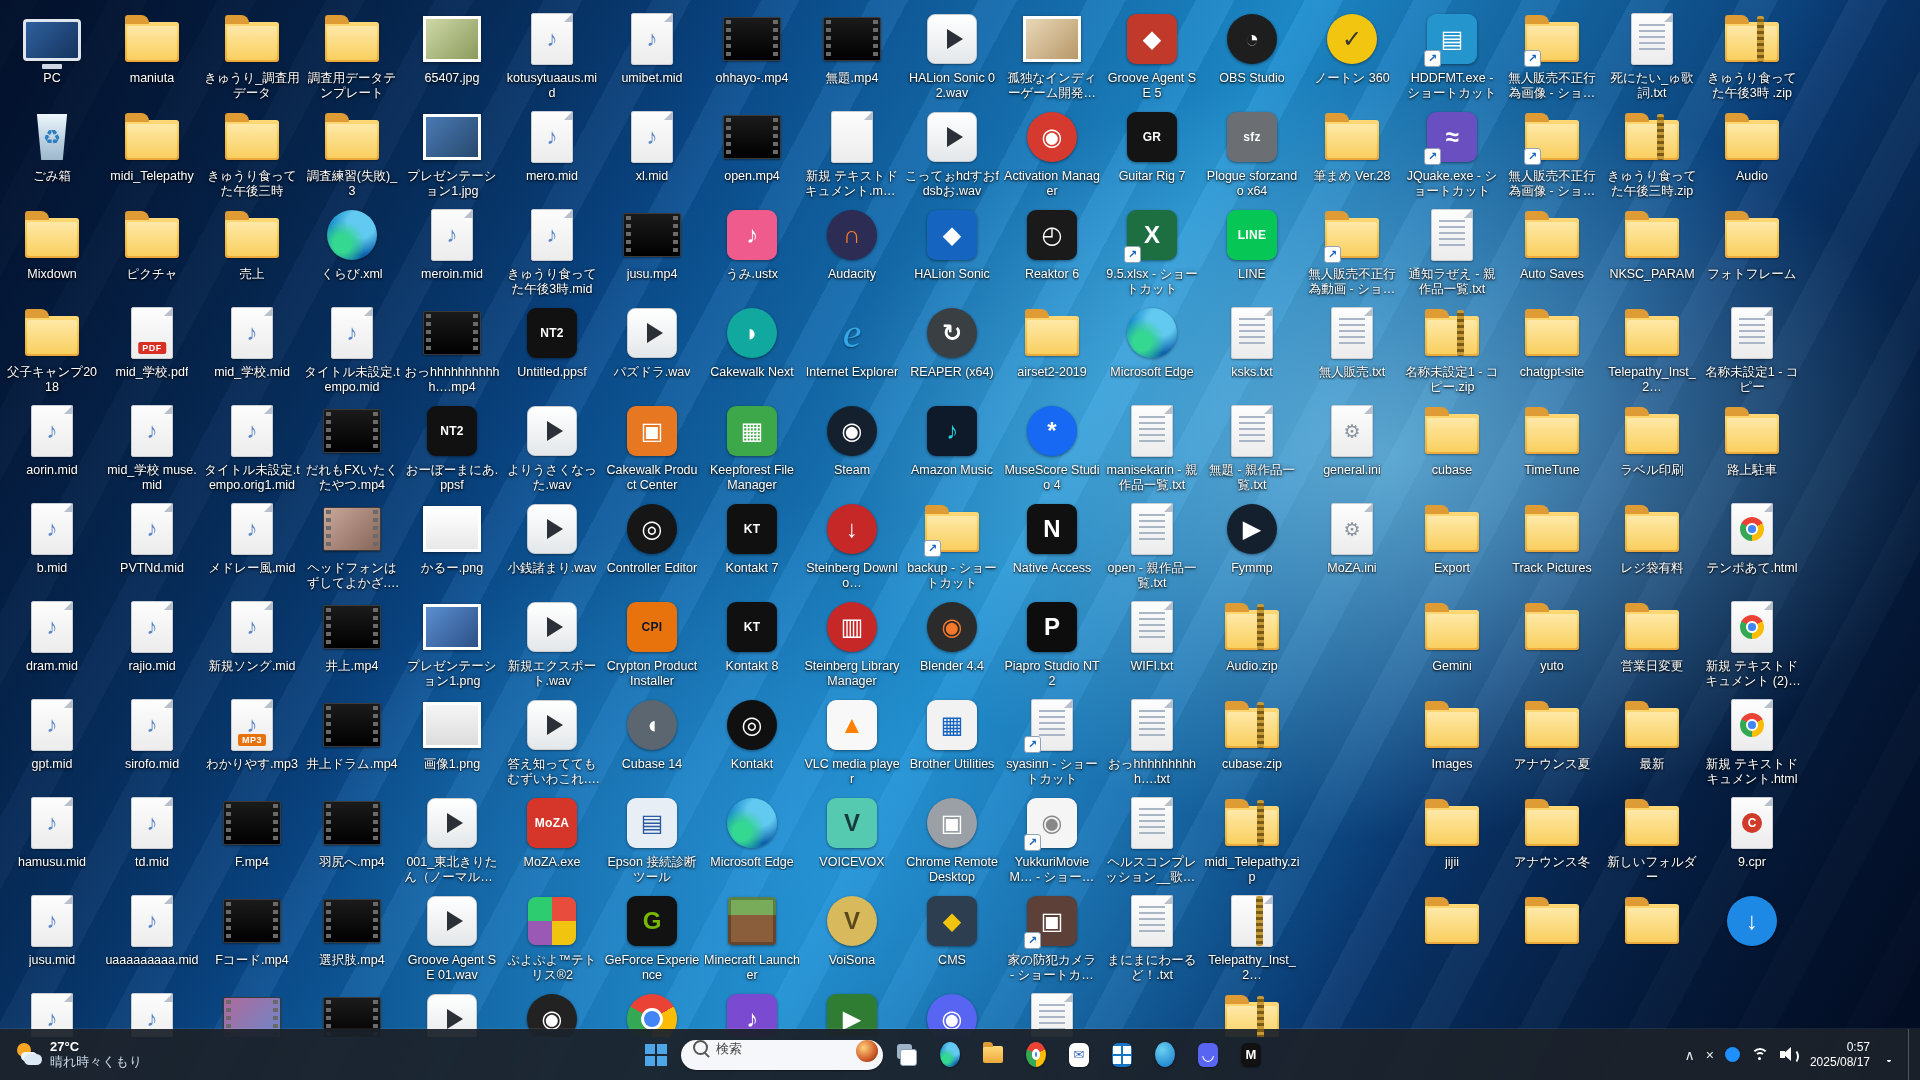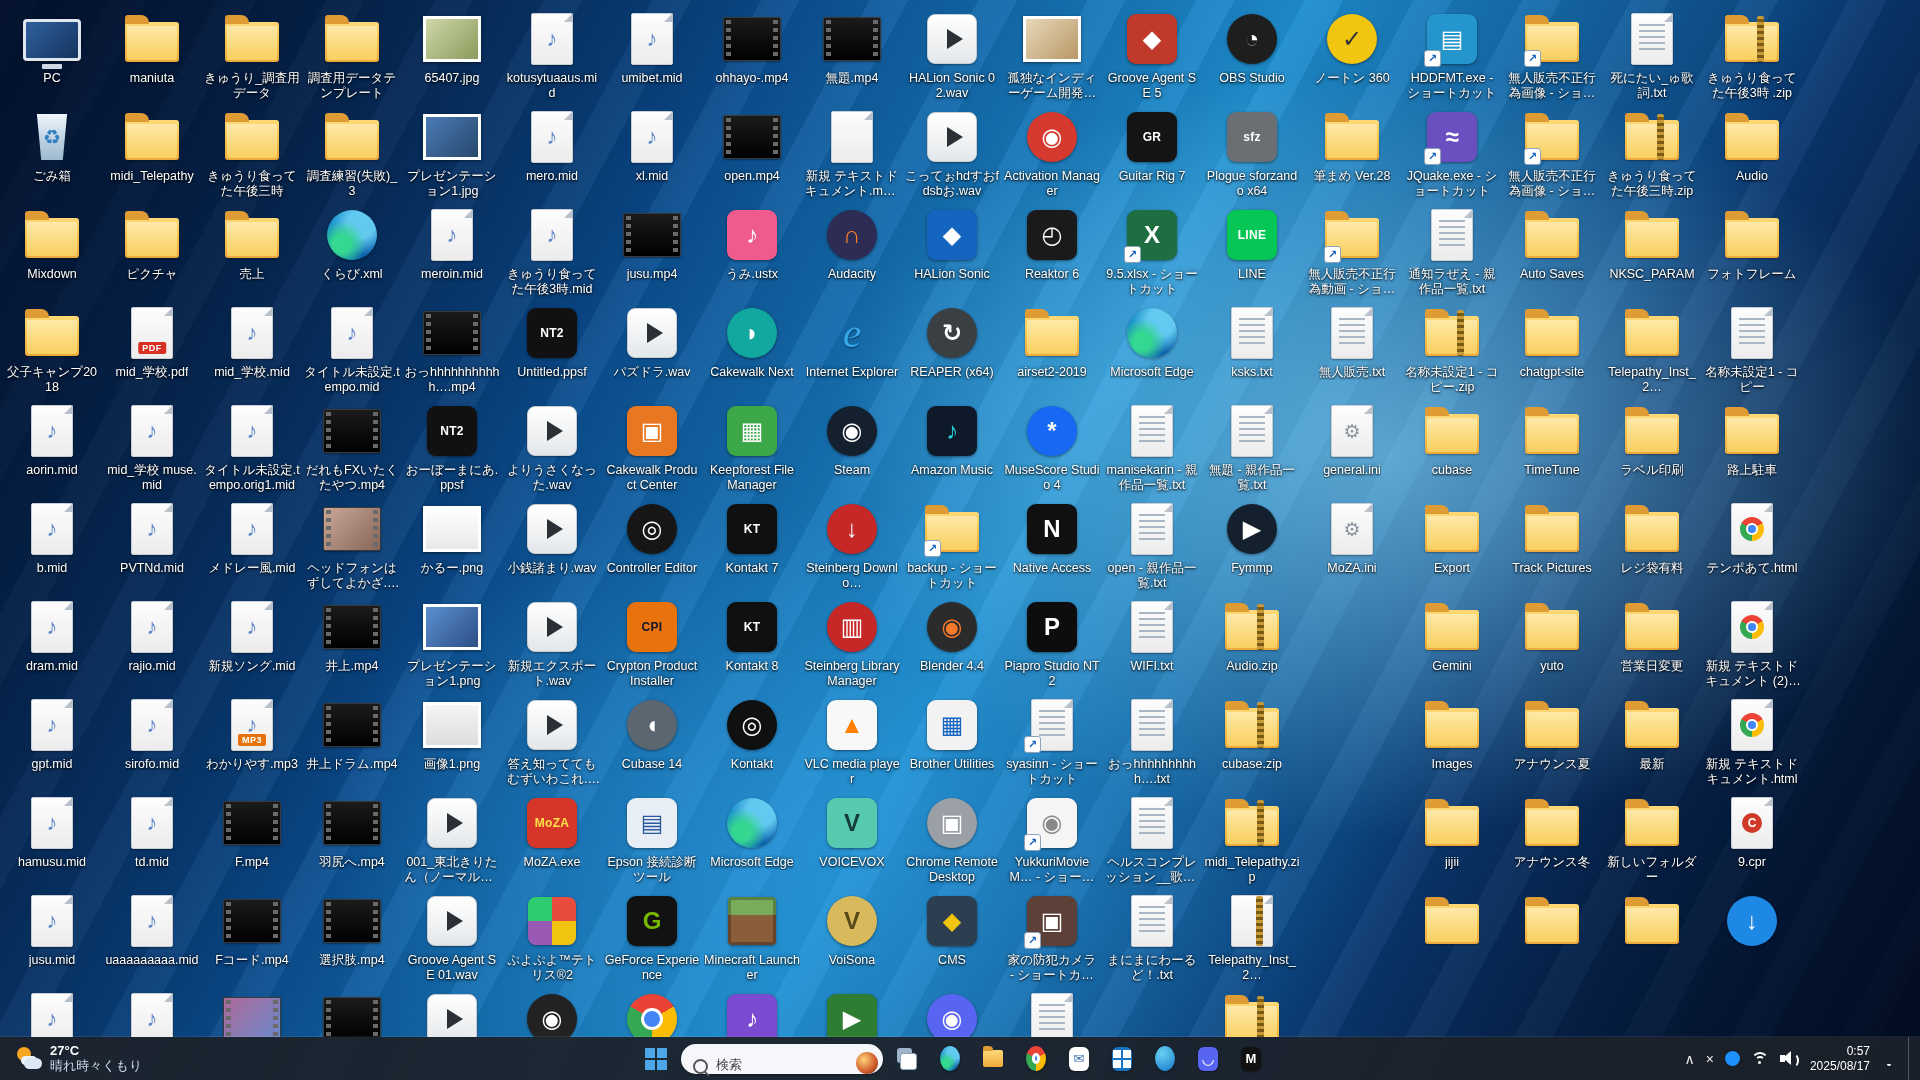--- a/index.html
+++ b/index.html
@@ -86,34 +86,34 @@
     background:conic-gradient(#e74c3c 0 90deg,#f1c40f 90deg 180deg,#9b59b6 180deg 270deg,#2ecc71 270deg);}
   .mctile{width:48px;height:48px;border-radius:4px;box-shadow:inset 0 0 0 3px rgba(0,0,0,.25),0 1px 3px rgba(0,0,0,.4);
     background:linear-gradient(180deg,#79ac5a 0 38%,#8a5d3b 38%);}
   .app{width:50px;height:50px;border-radius:9px;display:flex;align-items:center;justify-content:center;
     font-weight:700;font-size:24px;box-shadow:0 1px 3px rgba(0,0,0,.45);}
   .app.round{border-radius:50%;}
   .app.small{font-size:12px;letter-spacing:.3px;}
   .sc{position:absolute;left:1px;bottom:1px;width:15px;height:15px;background:#fff;border:1px solid #8fa3b8;border-radius:3px;
     display:flex;align-items:center;justify-content:center;font-size:11px;color:#1464c0;font-weight:bold;z-index:5;}
   
-  #taskbar{position:absolute;left:0;right:0;bottom:0;height:43px;background:rgba(28,34,42,.94);
+  #taskbar{position:absolute;left:0;right:0;bottom:0;height:51px;background:rgba(28,34,42,.94);
     display:flex;align-items:center;color:#eee;box-shadow:0 -1px 0 rgba(255,255,255,.08);}
   .tb-left{position:absolute;left:10px;display:flex;align-items:center;gap:8px;height:100%;padding:0 6px;}
   .wicon{width:26px;height:26px;position:relative;}
   .wicon .sun{position:absolute;left:1px;top:1px;width:14px;height:14px;border-radius:50%;background:#f6a623;}
   .wicon .cloud{position:absolute;right:0;bottom:3px;width:18px;height:11px;border-radius:8px;background:#dce9f5;box-shadow:-4px -3px 0 -1px #eef6fc;}
   .wtxt{display:flex;flex-direction:column;line-height:1.15;}
   .wtemp{font-size:13px;font-weight:bold;color:#fff;}
   .wdesc{font-size:13px;color:#c9d8e8;}
   .tb-center{position:absolute;left:640px;display:flex;align-items:center;gap:9px;height:100%;}
   .tb-btn{background:none;border:none;padding:5px;display:flex;align-items:center;justify-content:center;cursor:pointer;}
   .startlogo{display:grid;grid-template-columns:10px 10px;gap:2px;}
   .startlogo i{width:10px;height:10px;background:#4da6e8;}
-  .searchbox{height:30px;min-width:185px;background:#f5f7fa;border-radius:15px;display:flex;align-items:flex-end;
+  .searchbox{height:30px;min-width:185px;background:#f5f7fa;border-radius:15px;display:flex;align-items:flex-start;
     padding:0 5px 0 12px;gap:8px;box-shadow:0 1px 2px rgba(0,0,0,.4);}
   .mag{width:11px;height:11px;border:2px solid #555;border-radius:50%;position:relative;flex:0 0 auto;}
   .mag::after{content:"";position:absolute;width:2px;height:6px;background:#555;bottom:-5px;right:-2px;transform:rotate(-45deg);}
   .stext{font-size:13px;color:#444;flex:1;}
   .sball{width:22px;height:22px;border-radius:50%;flex:0 0 auto;
     background:radial-gradient(circle at 35% 35%,#ffd27a,#d05a2a 60%,#5a2a10);}
   #tb-apps{display:flex;align-items:center;gap:13px;}
   .tbapp{display:flex;align-items:center;justify-content:center;width:30px;height:34px;border-radius:5px;}
   .tile{width:24px;height:24px;border-radius:6px;display:flex;align-items:center;justify-content:center;font-size:13px;box-shadow:0 1px 2px rgba(0,0,0,.4);}
   .tile.white{background:#fff;color:#3b6fb8;}
@@ -1144,21 +1144,21 @@
     <div class="cell" title="001_東北きりたん（ノーマル）_今じゃ…">
       <div class="gbox">
         <div class="wavtile">
           <i class="ptri"></i>
         </div>
       </div>
       <div class="lbl">001_東北きりたん（ノーマル）_今じゃ…</div>
     </div>
     <div class="cell" title="MoZA.exe">
       <div class="gbox">
-        <div class="app small" style="background:#d6362a;color:#fde047">MoZA</div>
+        <div class="app small" style="background:#d6362a;color:#ffffff">MoZA</div>
       </div>
       <div class="lbl">MoZA.exe</div>
     </div>
     <div class="cell" title="Epson 接続診断ツール">
       <div class="gbox">
         <div class="app" style="background:#e8eef5;color:#2c5aa0">▤</div>
       </div>
       <div class="lbl">Epson 接続診断ツール</div>
     </div>
     <div class="cell" title="Microsoft Edge">

